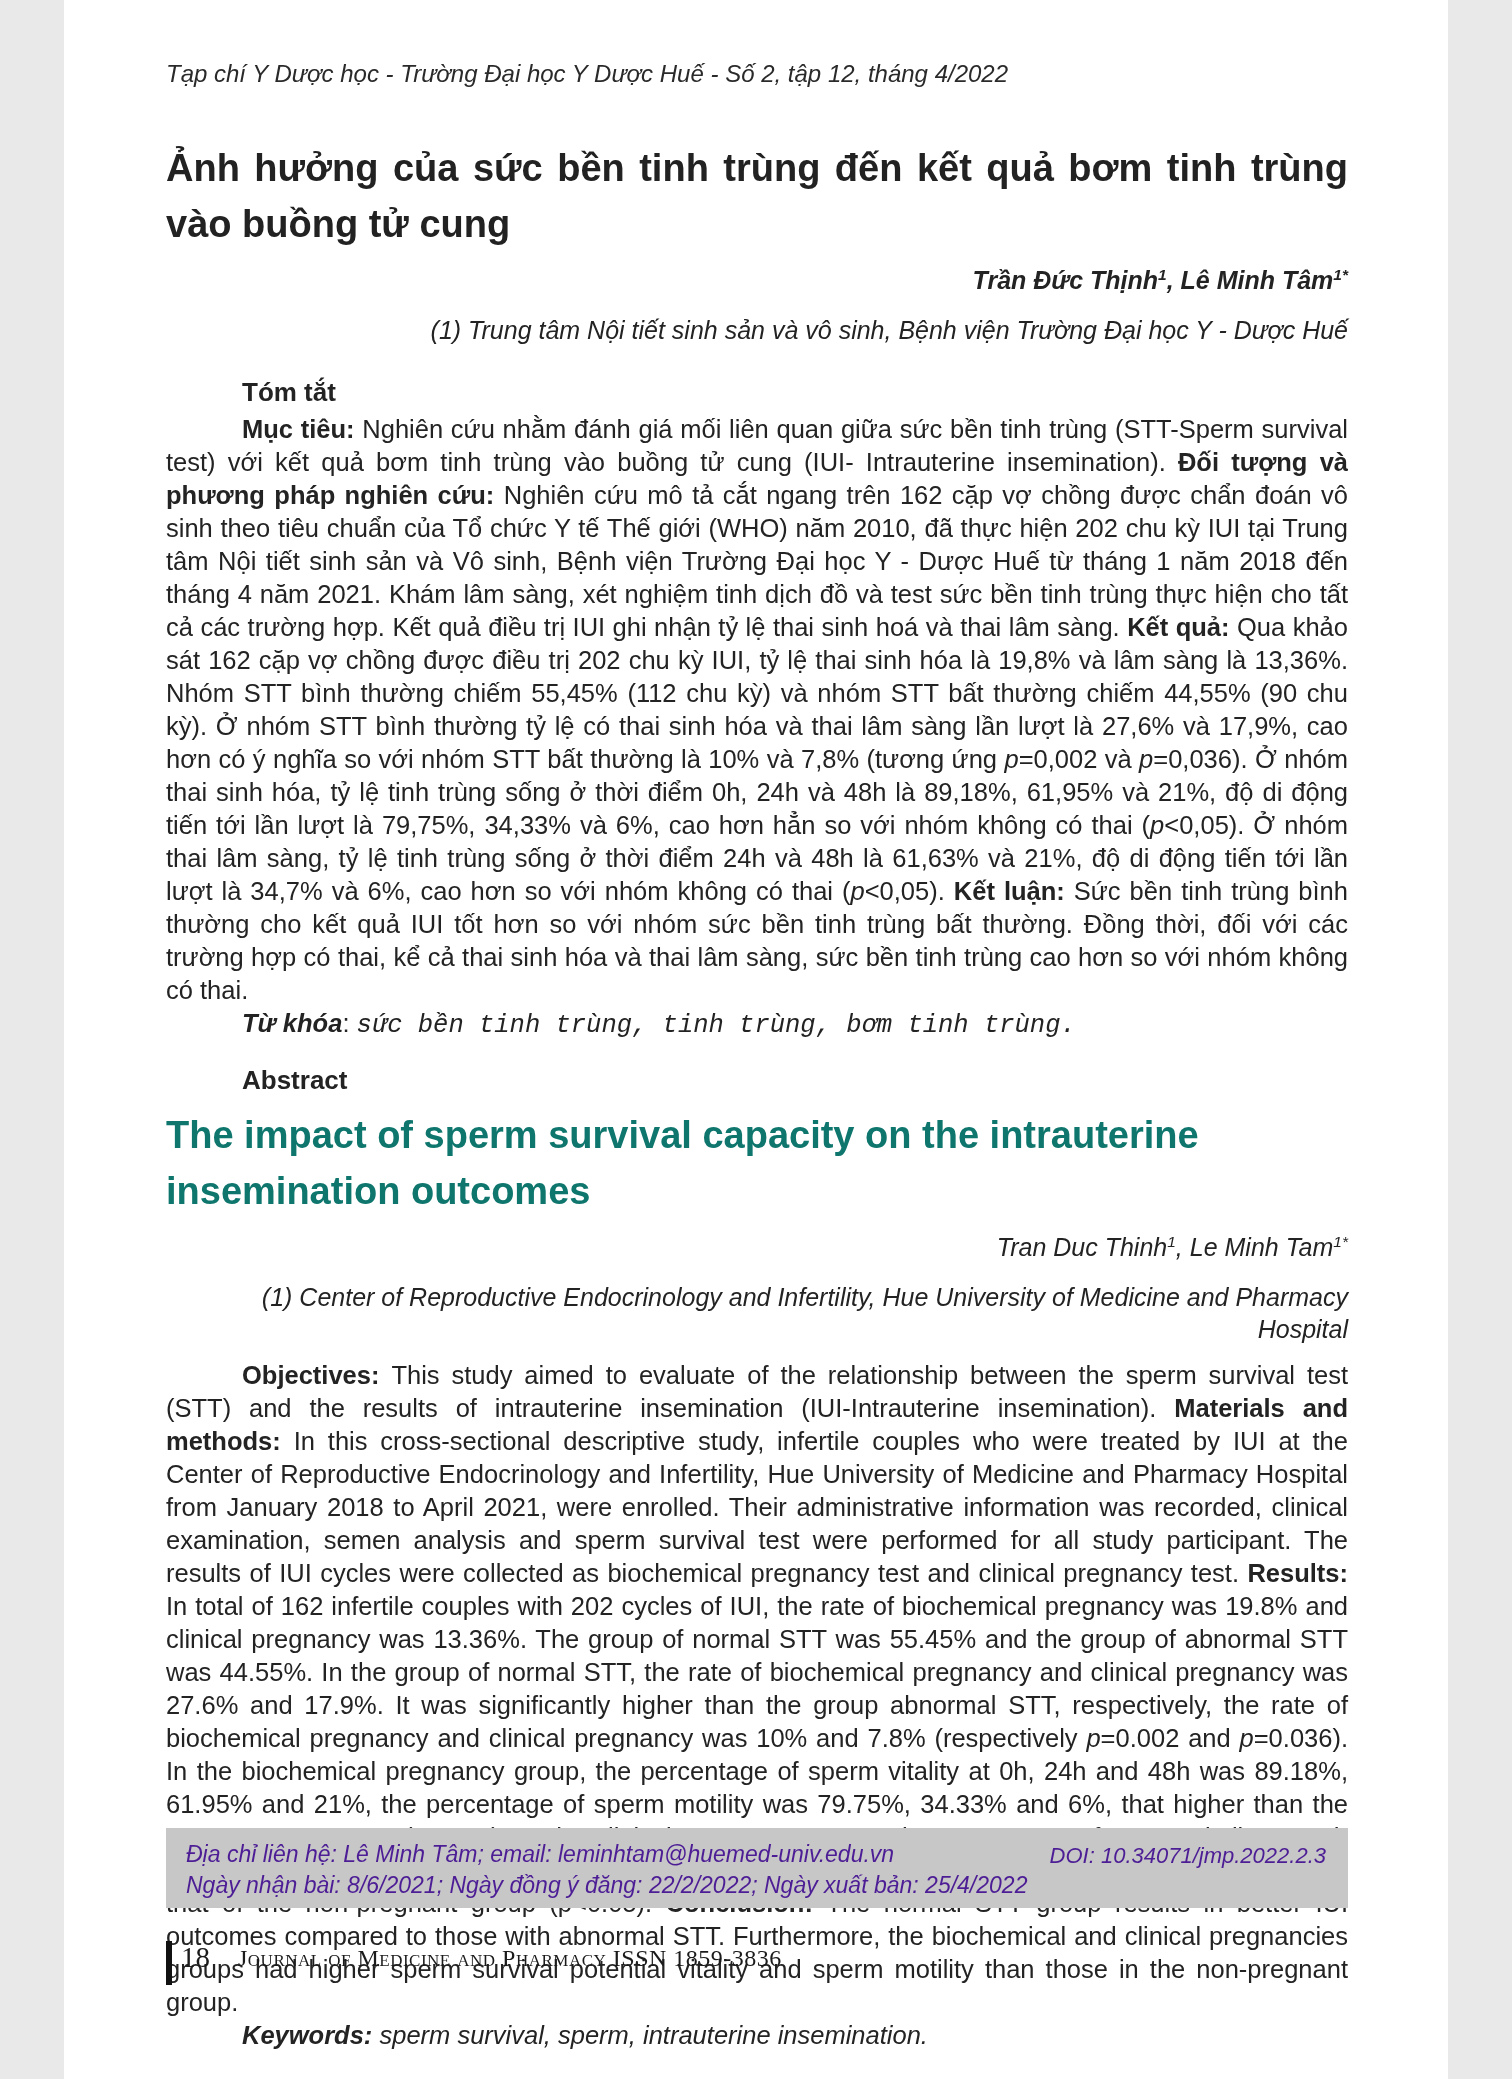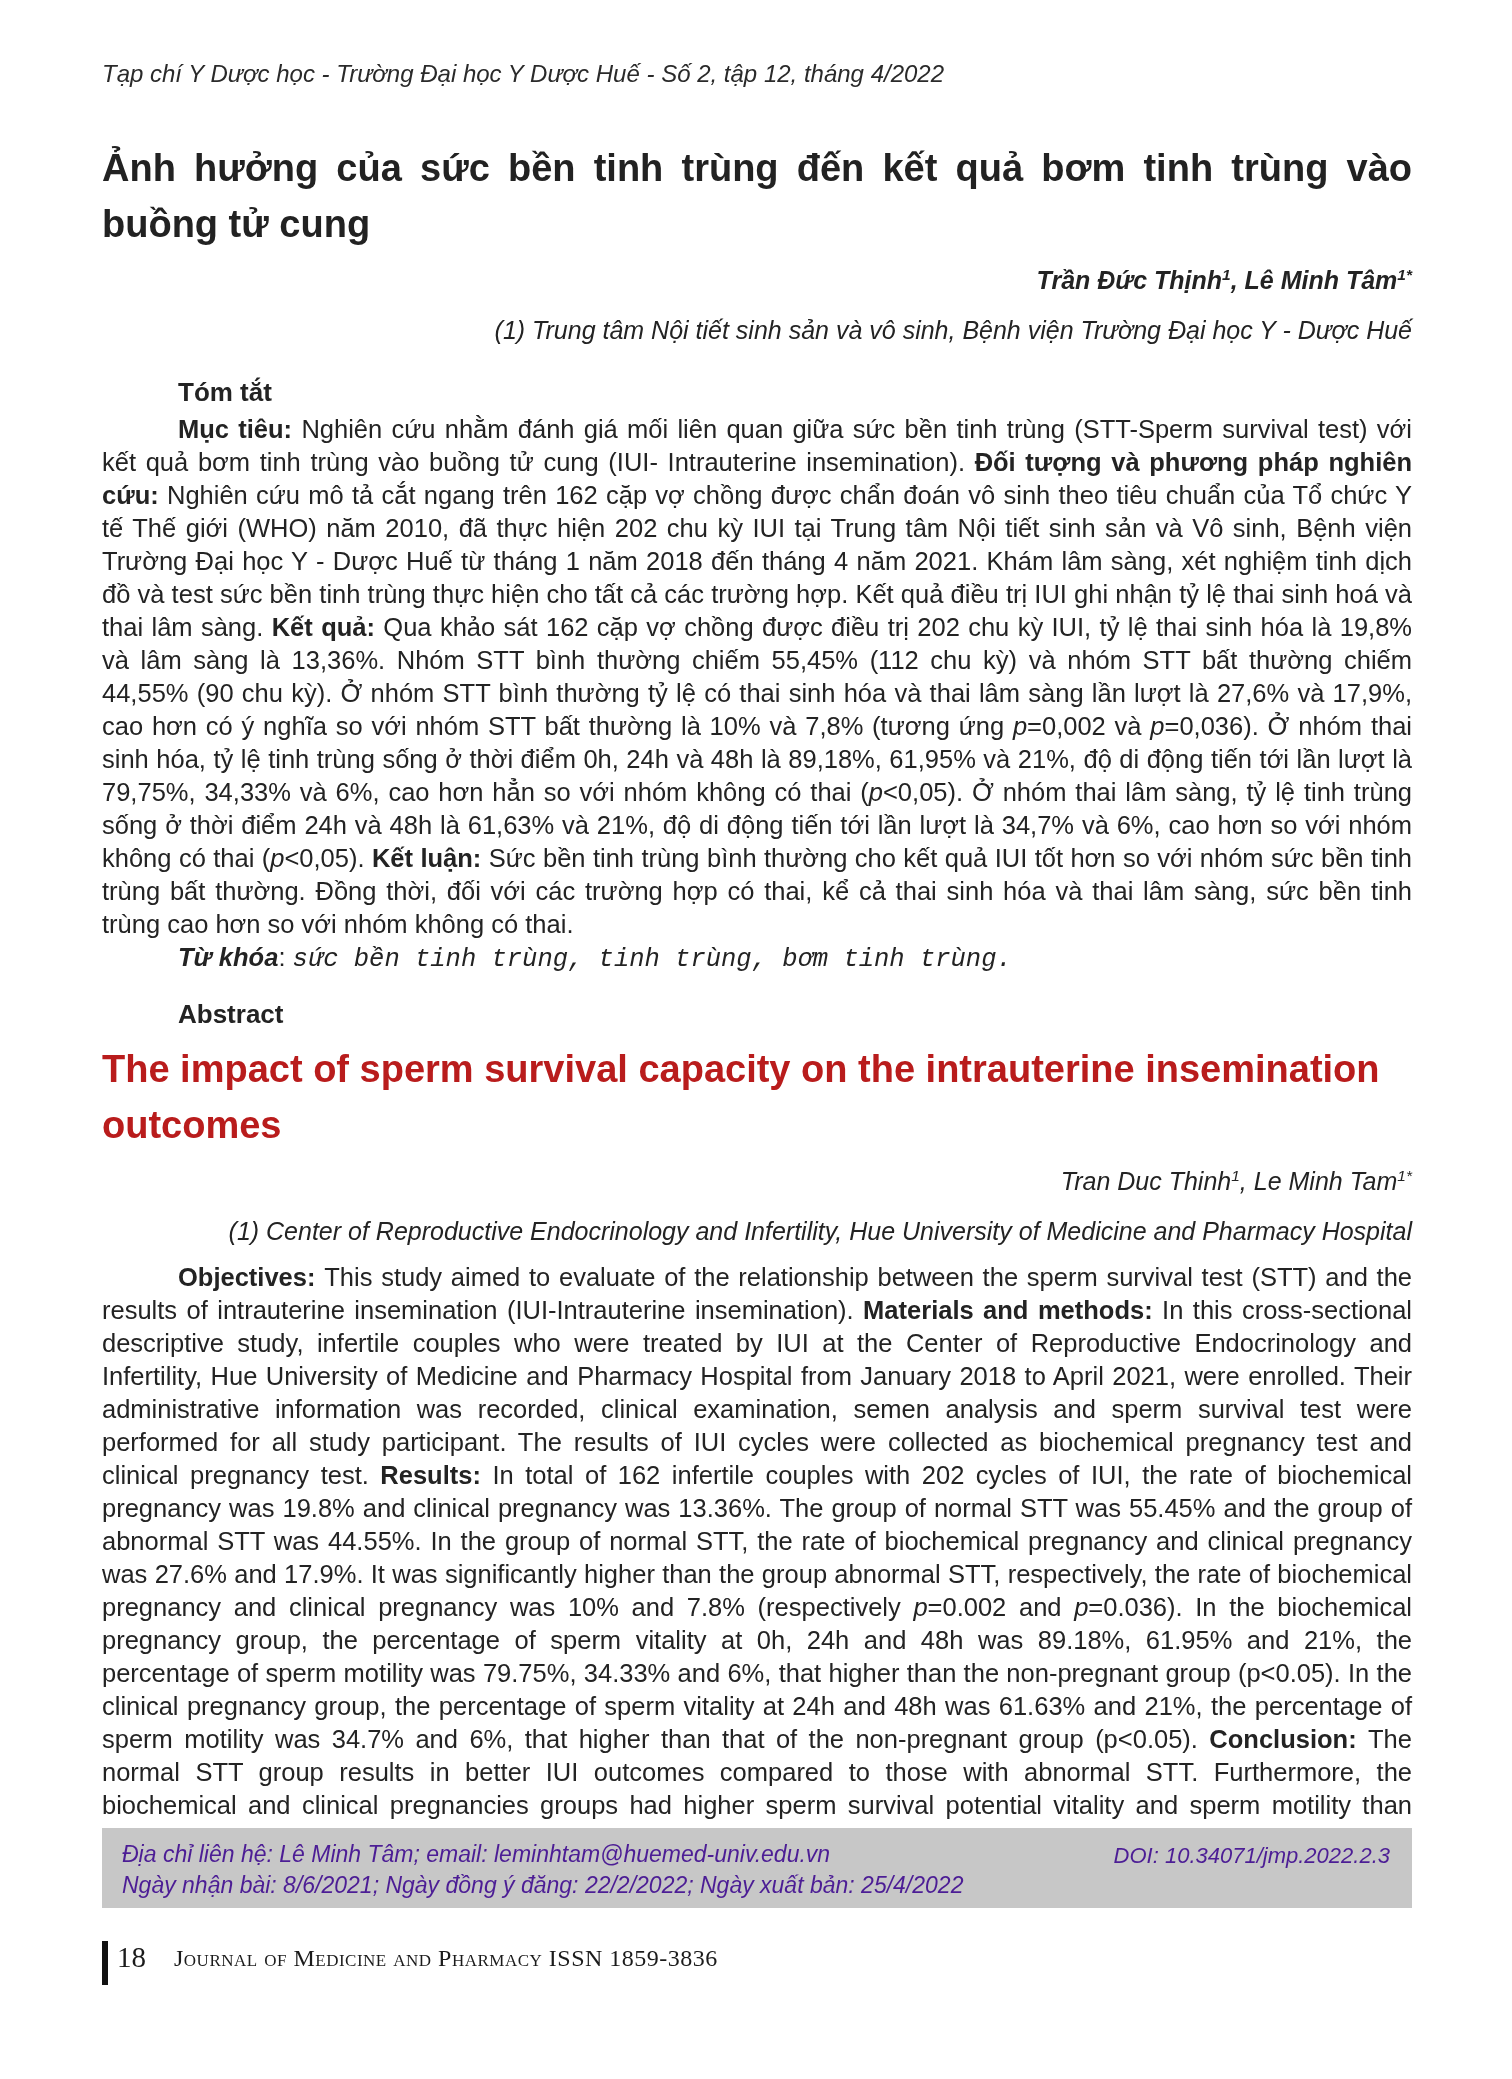--- a/index.html
+++ b/index.html
@@ -1,18 +1,18 @@
 <!DOCTYPE html>
 <html><head>
 <meta charset="utf-8">
 <style>
   html,body{margin:0;padding:0;background:#e9e9e9;}
   .page{
     position:relative;
-    width:1512px;height:2079px;
+    width:1384px;height:2079px;
     margin:0 auto;
     background:#ffffff;
     font-family:"Liberation Sans","DejaVu Sans",sans-serif;
     color:#232323;
     overflow:hidden;
   }
   .content{position:absolute;left:102px;right:100px;top:0;}
   .running-header{
     margin-top:60px;
     font-size:24px;
@@ -26,21 +26,21 @@
     line-height:56px;
     text-align:justify;
     color:#222222;
   }
   .title-en{
     margin:10px 0 0 0;
     font-size:38px;
     font-weight:700;
     line-height:56px;
     text-align:left;
-    color:#b91c1c;
+    color:#0f766e;
   }
   .authors{
     margin-top:12px;
     text-align:right;
     font-size:25px;
     font-style:italic;
     line-height:32px;
   }
   .authors.vi{font-weight:700;}
   .affiliation{

